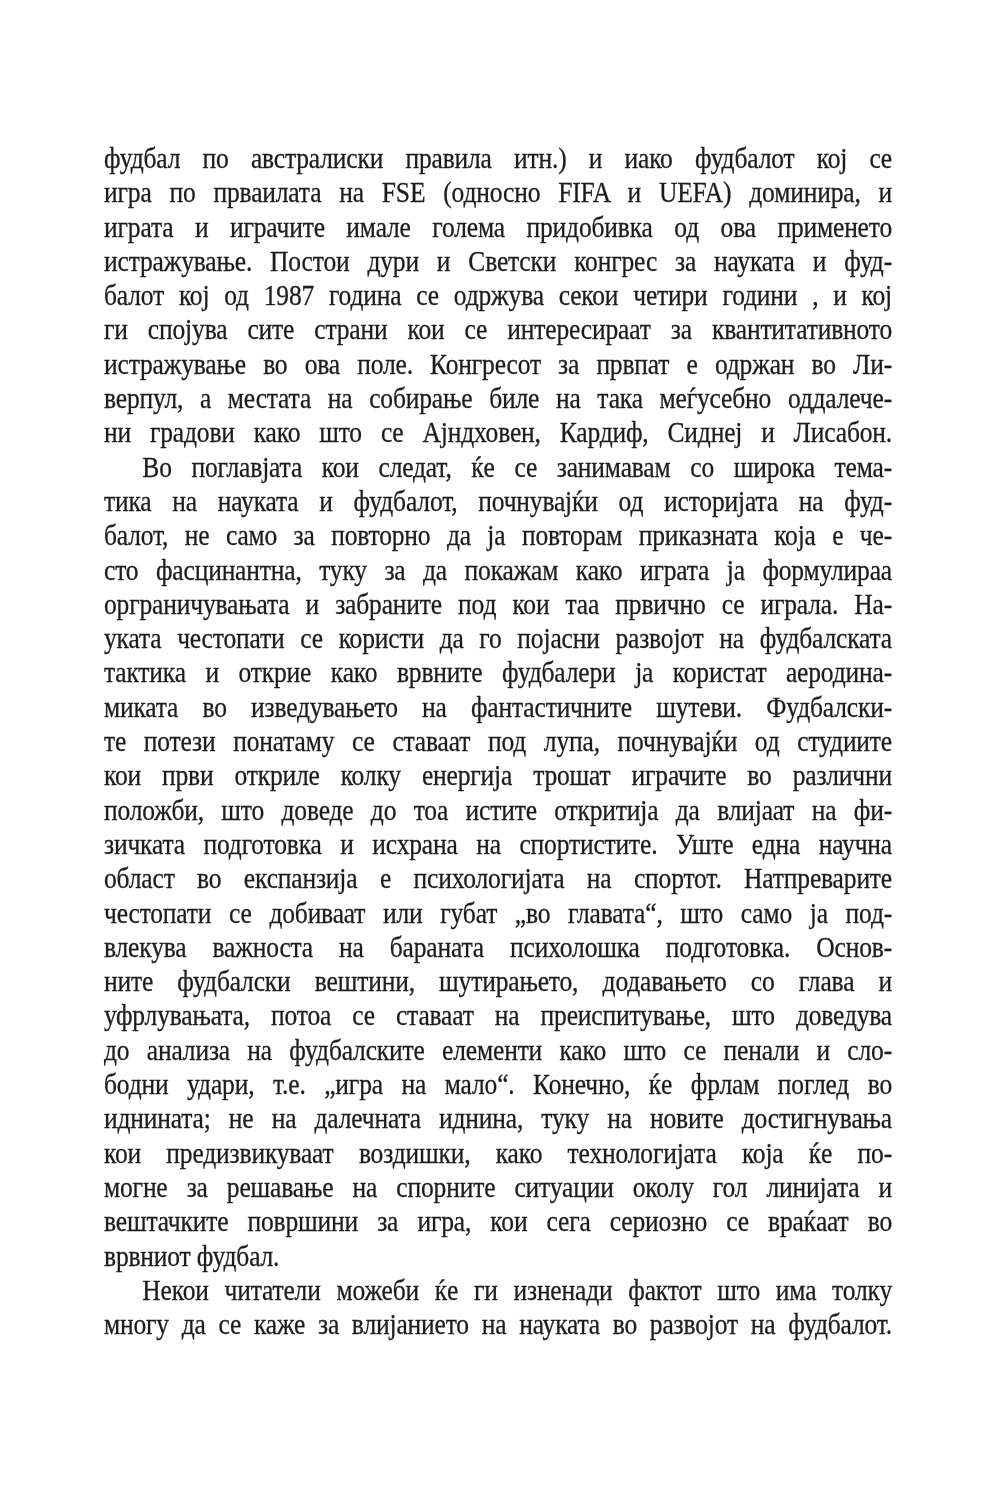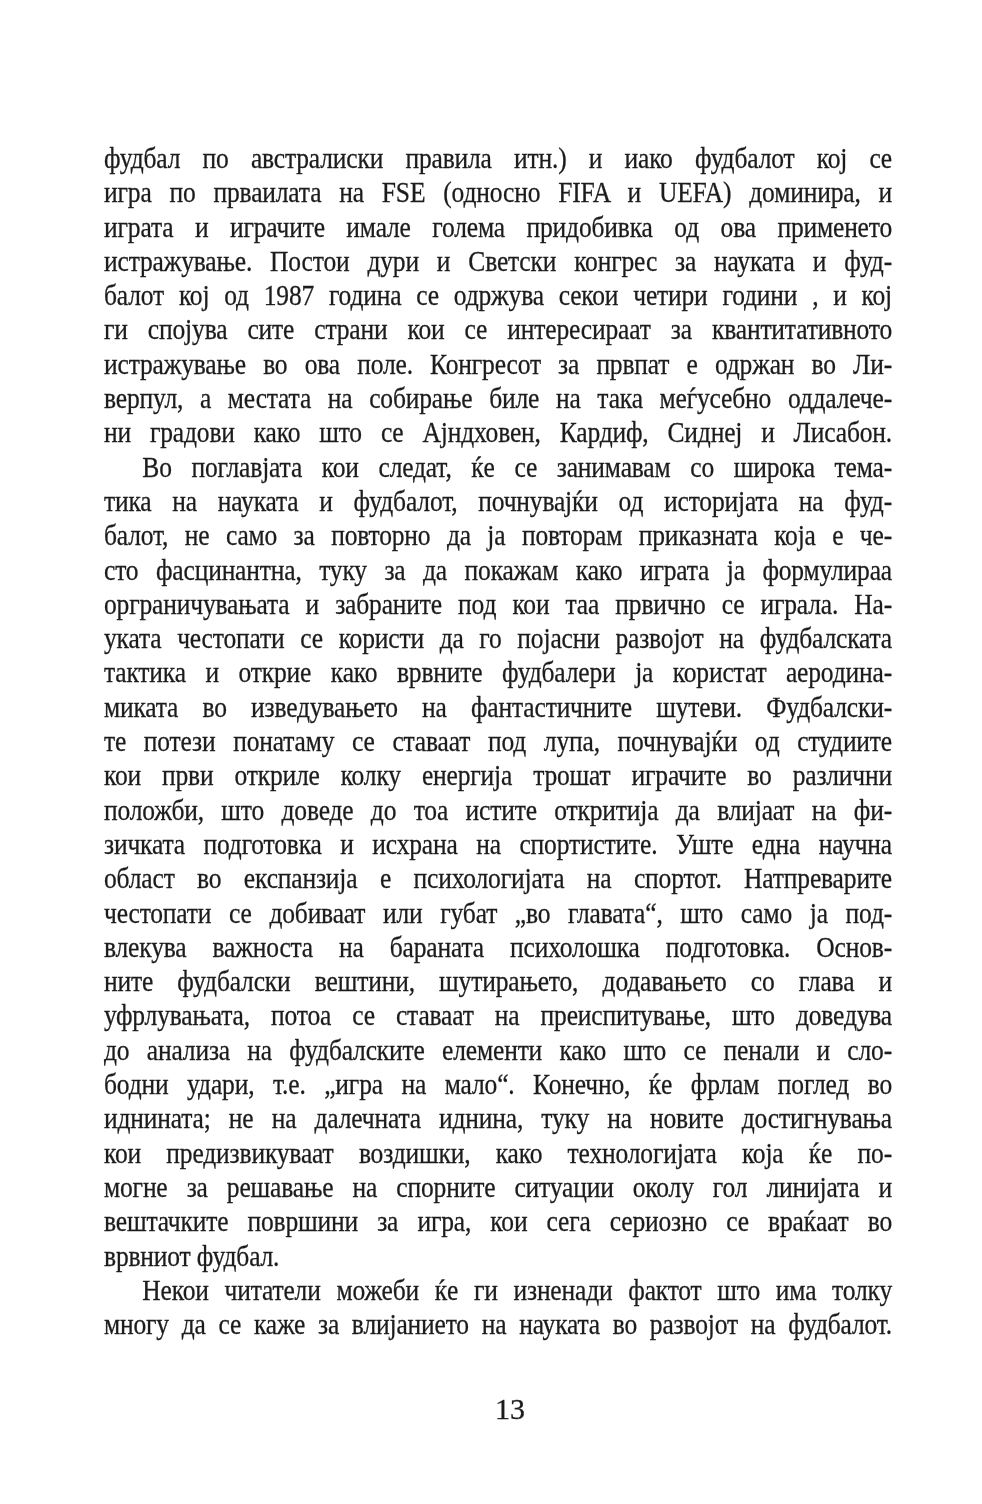--- a/index.html
+++ b/index.html
@@ -96,14 +96,13 @@
         <div class="line">кои предизвикуваат воздишки, како технологијата која ќе по-</div>
         <div class="line">могне за решавање на спорните ситуации околу гол линијата и</div>
         <div class="line">вештачките површини за игра, кои сега сериозно се враќаат во</div>
         <div class="line last">врвниот фудбал.</div>
       </div>
       <div class="para indent">
         <div class="line">Некои читатели можеби ќе ги изненади фактот што има толку</div>
         <div class="line">многу да се каже за влијанието на науката во развојот на фудбалот.</div>
       </div>
     </div>
-  <div class="page-number">13</div>
 </div>
 
 </body></html>

